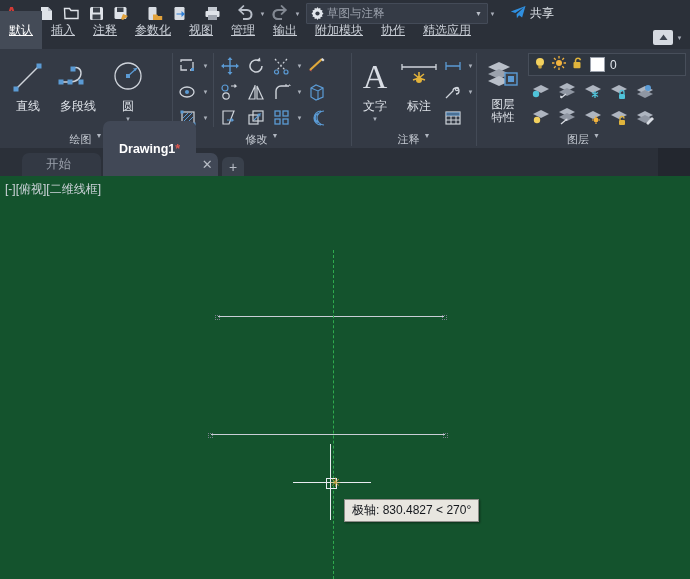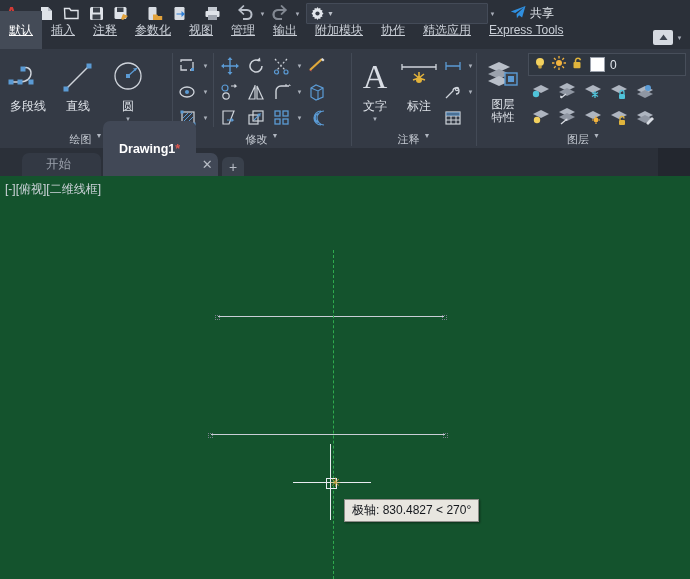--- a/index.html
+++ b/index.html
@@ -236,20 +236,21 @@
       <div class="tinycaret">▼</div>
     </div>
 
     <div class="ws-combo">
       <span class="gear">
         <svg width="13" height="13" viewBox="0 0 13 13">
             <path d="M6.5 0l1 1.6 1.8-.5.3 1.9 1.9.3-.5 1.8L12.5 6.5l-1.5 1.4.5 1.8-1.9.3-.3 1.9-1.8-.5-1 1.6-1-1.6-1.8.5-.3-1.9-1.9-.3.5-1.8L.5 6.5 2 5.1l-.5-1.8 1.9-.3.3-1.9 1.8.5z" fill="#e2e6ec"></path>
             <circle cx="6.5" cy="6.5" r="2.1" fill="#353b46"></circle>
           </svg>
       </span>
+      <span class="ws-label">草图与注释</span>
       <span class="dd">▼</span>
     </div>
     <div class="tinycaret">▼</div>
 
     <div class="share">
       <svg width="16" height="14" viewBox="0 0 16 14">
           <path d="M15.5 1L0.8 6.4l4.4 1.6L14 2.2 6.6 9.2l.3 4 2.2-2.9 3 2.2z" fill="#2f8fe0"></path>
         </svg>
       <span class="lbl">共享</span>
     </div>
@@ -260,57 +261,56 @@
     <div class="rtab active">默认</div>
     <div class="rtab">插入</div>
     <div class="rtab">注释</div>
     <div class="rtab">参数化</div>
     <div class="rtab">视图</div>
     <div class="rtab">管理</div>
     <div class="rtab">输出</div>
     <div class="rtab">附加模块</div>
     <div class="rtab">协作</div>
     <div class="rtab">精选应用</div>
-    <div class="rtab">Express Tools</div>
 
     <div class="ribbon-min">
       <div class="box">
         <svg width="11" height="9" viewBox="0 0 11 9">
             <path d="M5.5 1.5L9.5 7h-8z" fill="#3c434f"></path>
           </svg>
       </div>
       <span class="tinycaret">▼</span>
     </div>
   </div>
 
   <div class="ribbon">
 
     <div class="panel" style="width:172px;">
       <div class="panel-body" style="padding-left:4px;gap:2px;">
+        <div class="bigbtn">
+          <span class="ico">
+            <svg width="40" height="40" viewBox="0 0 40 40">
+                <line x1="8" y1="33" x2="31" y2="10" stroke="#cfd4db" stroke-width="1.4"></line>
+                <rect x="5.5" y="30.5" width="5" height="5" fill="#5b9bd5"></rect>
+                <rect x="28.5" y="7.5" width="5" height="5" fill="#5b9bd5"></rect>
+              </svg>
+          </span>
+          <span class="txt">直线</span>
+        </div>
         <div class="bigbtn">
           <span class="ico">
             <svg width="44" height="40" viewBox="0 0 44 40">
                 <path d="M5 26h9c7 0 11-4 11-9s-5-7-8-4" fill="none" stroke="#cfd4db" stroke-width="1.4"></path>
                 <rect x="2.5" y="23.5" width="5" height="5" fill="#5b9bd5"></rect>
                 <rect x="11.5" y="23.5" width="5" height="5" fill="#5b9bd5"></rect>
                 <rect x="22.5" y="23.5" width="5" height="5" fill="#5b9bd5"></rect>
                 <rect x="14.5" y="10.5" width="5" height="5" fill="#5b9bd5"></rect>
               </svg>
           </span>
           <span class="txt">多段线</span>
-        </div>
-        <div class="bigbtn">
-          <span class="ico">
-            <svg width="40" height="40" viewBox="0 0 40 40">
-                <line x1="8" y1="33" x2="31" y2="10" stroke="#cfd4db" stroke-width="1.4"></line>
-                <rect x="5.5" y="30.5" width="5" height="5" fill="#5b9bd5"></rect>
-                <rect x="28.5" y="7.5" width="5" height="5" fill="#5b9bd5"></rect>
-              </svg>
-          </span>
-          <span class="txt">直线</span>
         </div>
         <div class="bigbtn">
           <span class="ico">
             <svg width="40" height="40" viewBox="0 0 40 40">
                 <circle cx="20" cy="20" r="13" fill="none" stroke="#cfd4db" stroke-width="1.3"></circle>
                 <line x1="20" y1="20" x2="29" y2="12" stroke="#5b9bd5" stroke-width="1.3"></line>
                 <path d="M29 12l-4 .4 2.6 2.6z" fill="#5b9bd5"></path>
                 <rect x="18" y="18" width="4" height="4" fill="#5b9bd5"></rect>
               </svg>
           </span>

